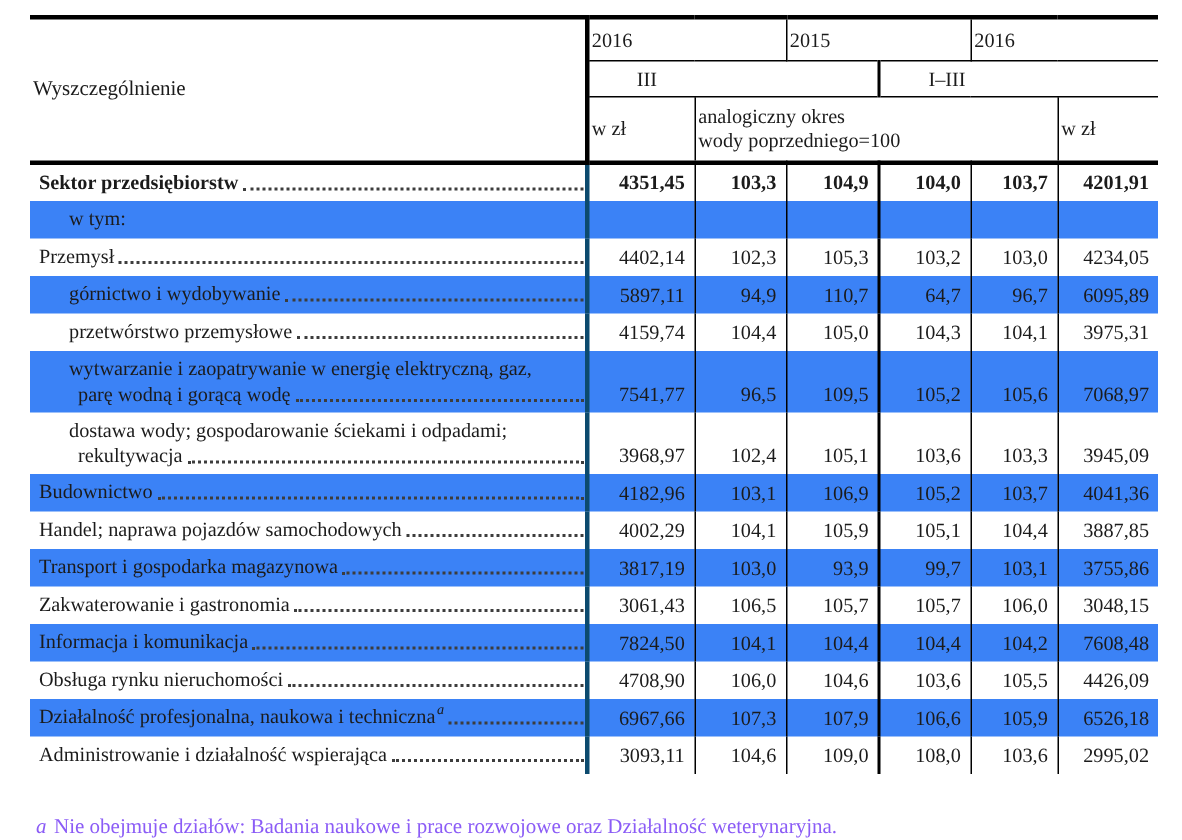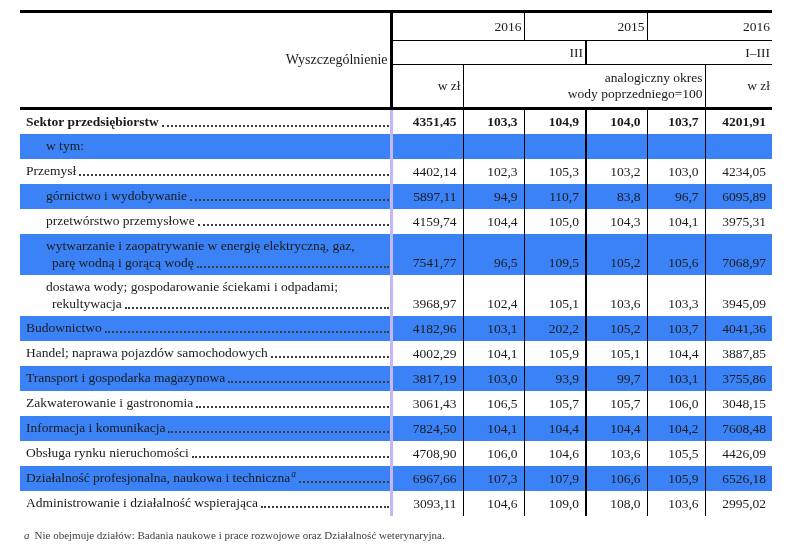--- a/index.html
+++ b/index.html
@@ -17,21 +17,21 @@
     left: 20px;
     top: 10px;
     width: 752px;
     border-collapse: collapse;
     table-layout: fixed;
   }
   th, td { margin: 0; }
   thead th {
     font-weight: normal;
     font-size: 13.5px;
-    text-align: right;
+    text-align: left;
     padding: 1px 2px;
     vertical-align: middle;
     margin-top: 15px;
   }
   .bt { border-top: 3.5px solid #000; }
   .th-stub {
     border-right: 3px solid #000;
     border-bottom: 3.5px solid #000;
     font-size: 14px;
     font-family: Liberation Serif, serif;
@@ -41,21 +41,21 @@
   .br-group { border-right: 2.5px solid #000; }
   .th-period { border-bottom: 1.5px solid #000; height: 21px; padding-left: 32px; }
   .th-unit { border-bottom: 3.5px solid #000; height: 40px; }
   .th-index-line { line-height: 16.5px; }
 
   tbody tr { height: 25px; }
   tbody td { font-size: 13.5px; vertical-align: bottom; padding: 0; }
   tr.shaded td { background: #3b82f6; }
   tr.bold td { font-weight: bold; }
 
-  td.c1 { border-right: 3px solid #c4b5fd; margin-left: 16px; }
+  td.c1 { border-right: 3px solid #0c4a6e; margin-left: 16px; }
   td.c2, td.c3, td.c5, td.c6 { border-right: 1.5px solid #000; }
   td.c4 { border-right: 2.5px solid #000; }
 
   td.label-cell { padding: 3px 0 3px 0; vertical-align: middle; }
   .lline { display: flex; line-height: 17.5px; }
   .ind0 > .lline { padding-left: 6px; }
   .ind1 > .lline { padding-left: 26px; }
   .ind1 > .lline.cont { padding-left: 32px; }
   .txt { white-space: nowrap; }
   .sup {
@@ -69,23 +69,23 @@
     flex: 1 1 6px;
     min-width: 6px;
     border-bottom: 2px dotted #3d3d3d;
     margin: 0 1px 3.5px 3px;
   }
   td.num { text-align: right; padding: 0 6px 4px 0; }
 
   .footnote {
     position: absolute;
     left: 24px;
-    top: 518px;
-    font-size: 11px;
-    color: #404040;
+    top: 530px;
+    font-size: 14px;
+    color: #8b5cf6;
   }
   .fn-marker { font-style: italic; margin-right: 5px; }
 </style>
 </head>
 <body>
 
 <div class="page">
 
   <table class="stat">
     <colgroup>
@@ -162,21 +162,21 @@
         <tr class="shaded">
       <td class="label-cell c1 ind1">
             <div class="lline">
               <span class="txt">górnictwo i wydobywanie</span>
               <span class="leader"></span>
             </div>
           </td>
       <td class="num c2">5897,11</td>
       <td class="num c3">94,9</td>
       <td class="num c4">110,7</td>
-      <td class="num c5">83,8</td>
+      <td class="num c5">64,7</td>
       <td class="num c6">96,7</td>
       <td class="num c7">6095,89</td>
     </tr>
         <tr>
       <td class="label-cell c1 ind1">
             <div class="lline">
               <span class="txt">przetwórstwo przemysłowe</span>
               <span class="leader"></span>
             </div>
           </td>
@@ -223,21 +223,21 @@
     </tr>
         <tr class="shaded">
       <td class="label-cell c1 ind0">
             <div class="lline">
               <span class="txt">Budownictwo</span>
               <span class="leader"></span>
             </div>
           </td>
       <td class="num c2">4182,96</td>
       <td class="num c3">103,1</td>
-      <td class="num c4">202,2</td>
+      <td class="num c4">106,9</td>
       <td class="num c5">105,2</td>
       <td class="num c6">103,7</td>
       <td class="num c7">4041,36</td>
     </tr>
         <tr>
       <td class="label-cell c1 ind0">
             <div class="lline">
               <span class="txt">Handel; naprawa pojazdów samochodowych</span>
               <span class="leader"></span>
             </div>

